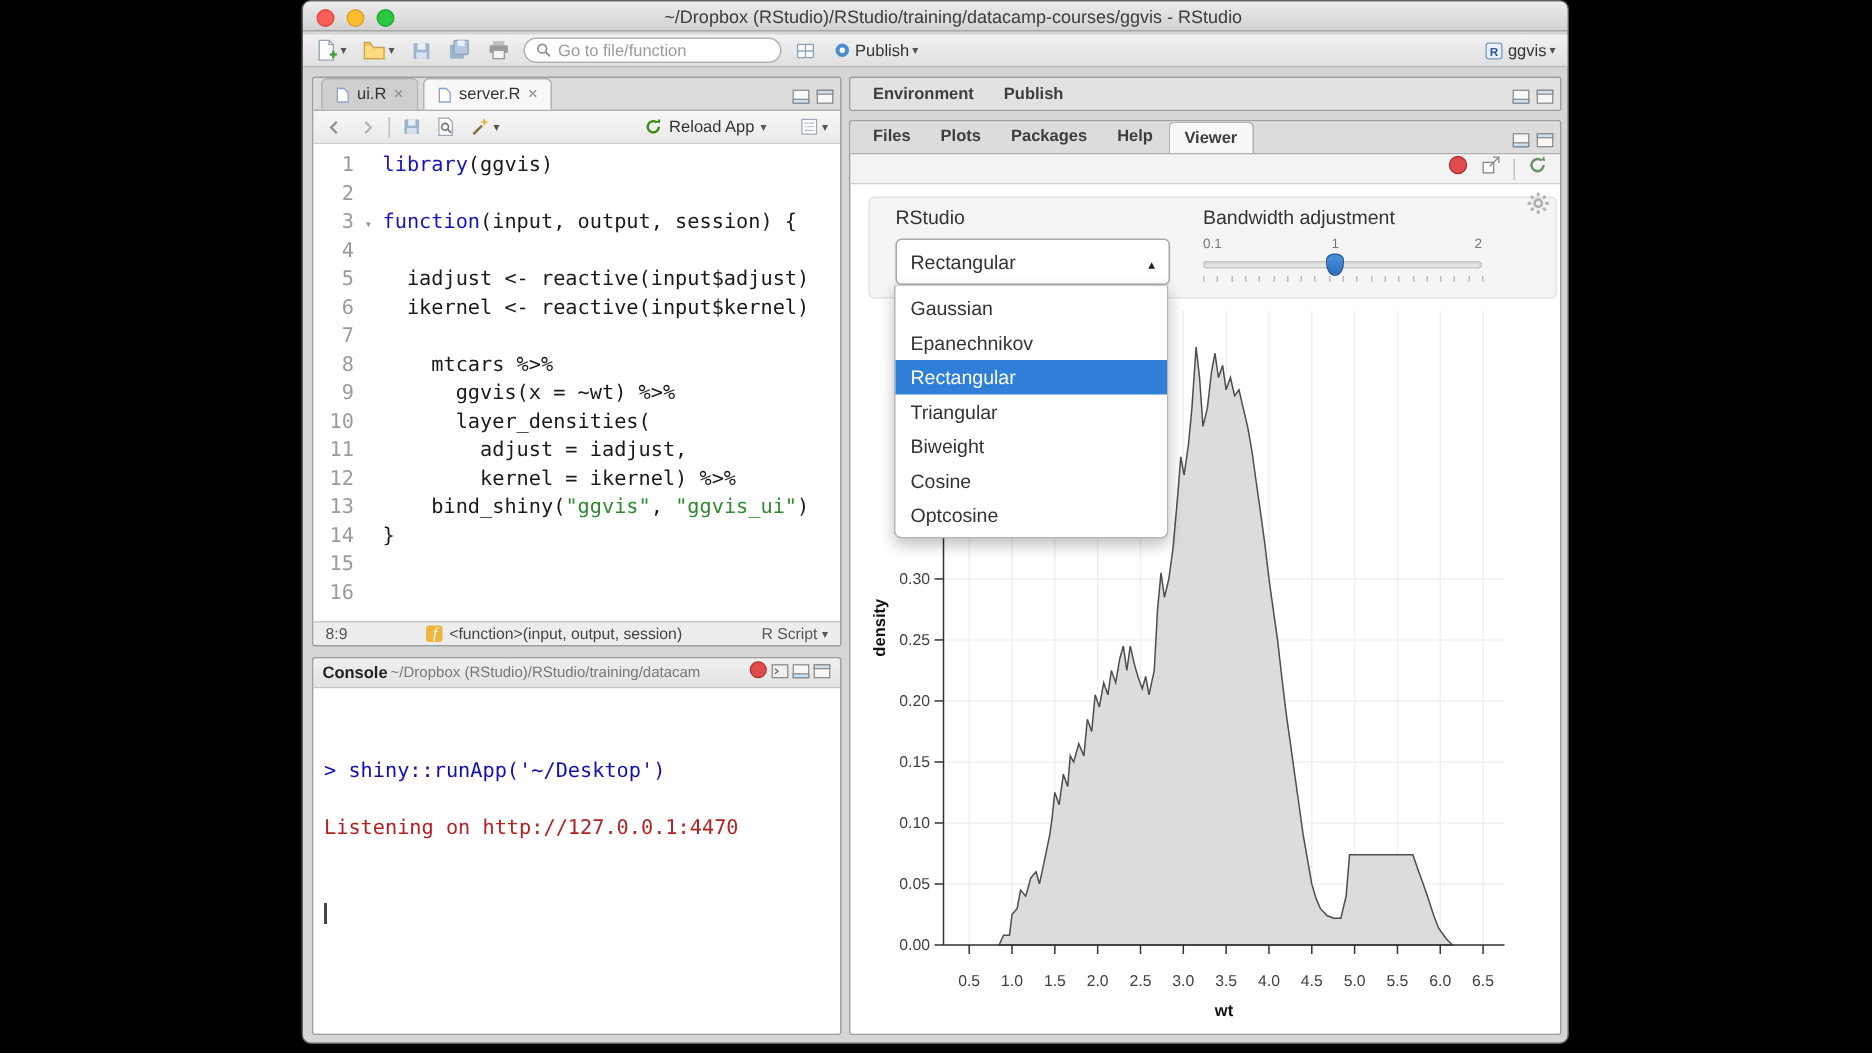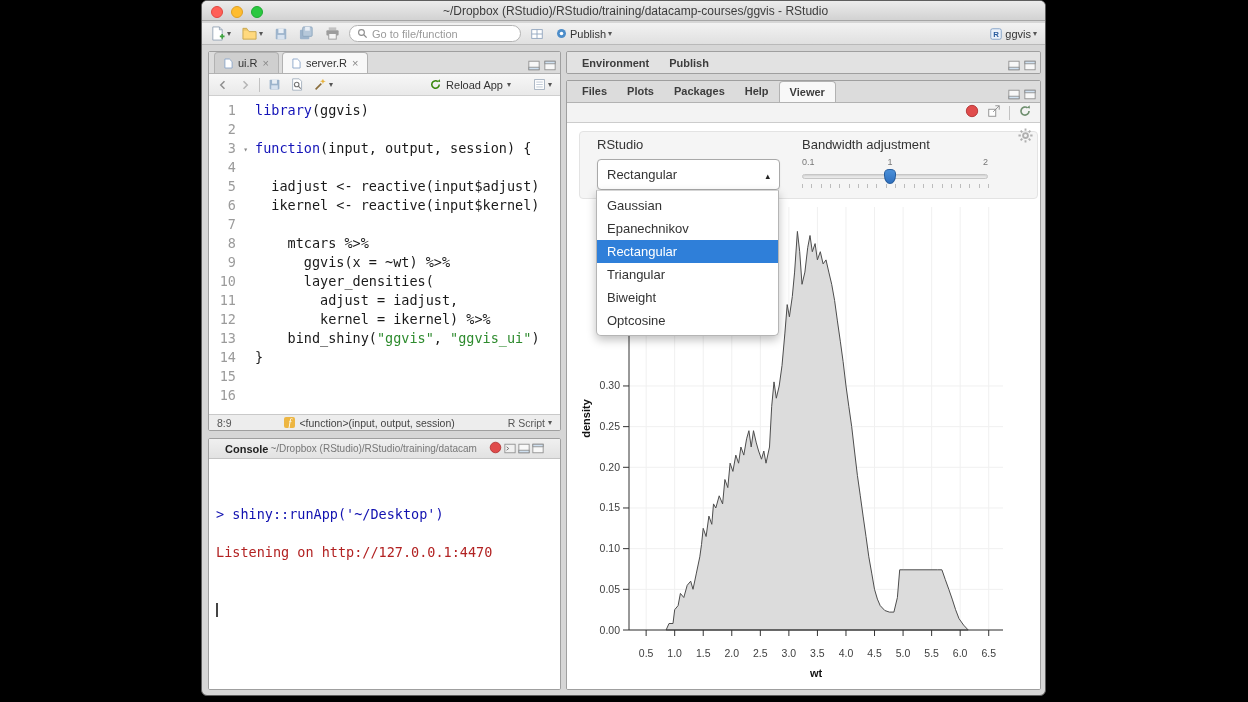--- a/index.html
+++ b/index.html
@@ -74,21 +74,21 @@
   .statusbar { position:absolute; bottom:0; left:0; right:0; height:16px; background:#ededed;
                border-top:1px solid #c9c9c9; display:flex; align-items:center; font-size:10.5px;
                color:#555; padding:0 8px; gap:6px; }
   .scope { display:flex; align-items:center; gap:4px; margin:0 auto; color:#444; }
   .f-icon { width:11px; height:11px; background:#edb642; color:#fff; border-radius:2px;
             font-family:"Liberation Serif",serif; font-style:italic; font-size:10px;
             line-height:11px; text-align:center; }
 
   
   .console-header { height:20px; background:linear-gradient(#f0f0f0,#e2e2e2); border-bottom:1px solid #c4c4c4;
-                    display:flex; align-items:center; padding:0 16px; gap:2px; }
+                    display:flex; align-items:center; padding:0 6px; gap:2px; }
   .console-title { font-size:11px; font-weight:bold; color:#222; }
   .console-path { flex:1; font-size:10px; color:#777; white-space:nowrap; overflow:hidden; }
   .console-body { position:absolute; top:20px; left:0; right:0; bottom:0; background:#fff;
                   font-family:"DejaVu Sans Mono",monospace; font-size:13.5px; line-height:19px;
                   padding:8px 0 0 7px; white-space:pre; }
   .cline { min-height:19px; }
   .cline.input   { color:var(--input_blue); }
   .cline.message { color:var(--msg_red); }
   .cursor { display:inline-block; width:2px; height:14px; background:#444; vertical-align:middle; }
 
@@ -538,19 +538,20 @@
           <text transform="translate(14,219.5) rotate(-90)" text-anchor="middle" font-size="11" font-weight="bold" fill="#111">density</text>
         </svg>
 
       <div class="dropdown">
         <div id="dropdown-items">
             <div class="dd-item">Gaussian</div>
             <div class="dd-item">Epanechnikov</div>
             <div class="dd-item selected">Rectangular</div>
             <div class="dd-item">Triangular</div>
             <div class="dd-item">Biweight</div>
+            <div class="dd-item">Cosine</div>
             <div class="dd-item">Optcosine</div>
           </div>
       </div>
     </div>
   </div>
 
 </div>
 
 </body></html>

